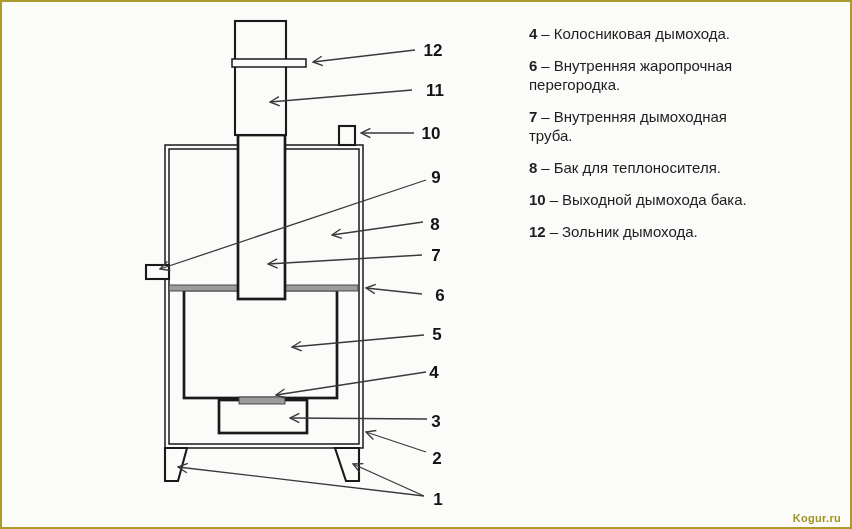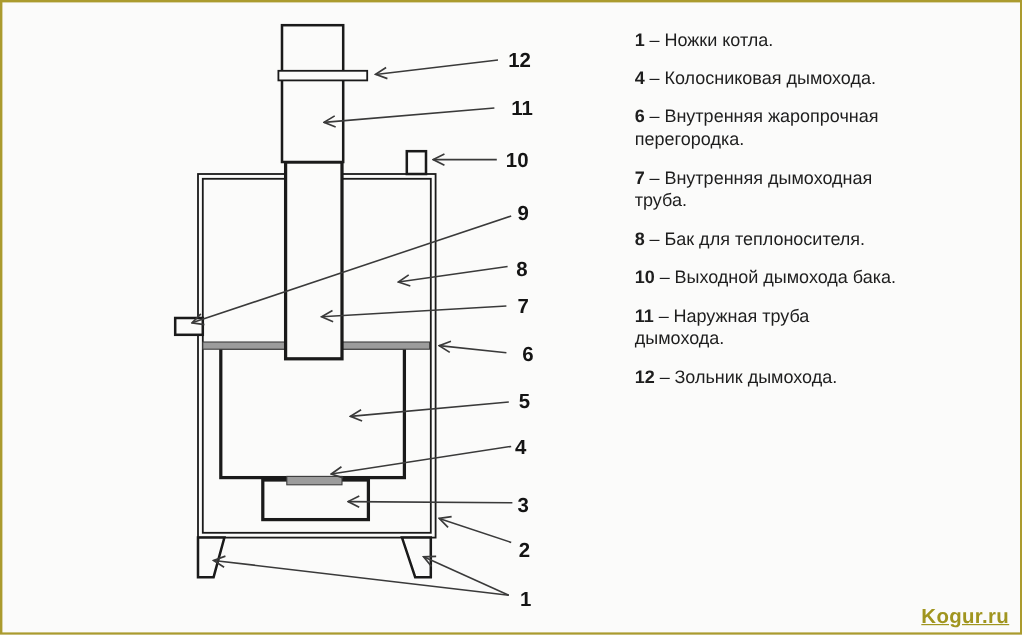--- a/index.html
+++ b/index.html
@@ -22,23 +22,22 @@
   .callout{font-family:"Liberation Sans",sans-serif;font-weight:bold;font-size:17px;fill:#141414;}
   .legend{
     position:absolute;left:527px;top:22px;width:224px;
     color:#1e1e1e;font-size:15px;line-height:19px;
   }
   .legend-item{margin-bottom:13px;}
   .legend-item .num{font-weight:bold;}
   .legend-item .sep{margin:0 4px;}
   .watermark{
     position:absolute;right:9px;bottom:3px;
-    font-size:17px;font-weight:bold;color:#a0951f;
+    font-size:11px;font-weight:bold;color:#a0951f;
     letter-spacing:0.3px;
-    text-decoration:underline;
   }
 </style>
 </head>
 <body>
 
 <div class="page">
 
   <svg class="diagram-svg" width="852" height="529" viewBox="0 0 852 529">
     <defs>
       <marker id="arrowhead" viewBox="0 0 10 10" refX="9" refY="5" markerWidth="9" markerHeight="9" orient="auto">
@@ -96,24 +95,22 @@
       <text class="callout" x="438" y="299">6</text>
       <text class="callout" x="435" y="338">5</text>
       <text class="callout" x="432" y="376">4</text>
       <text class="callout" x="434" y="425">3</text>
       <text class="callout" x="435" y="462">2</text>
       <text class="callout" x="436" y="503">1</text>
     </g>
   </svg>
 
   <div class="legend">
-    <div class="legend-item"><span class="num">1</span><span class="sep">–</span><span class="txt">Ножки котла.</span></div>
     <div class="legend-item"><span class="num">4</span><span class="sep">–</span><span class="txt">Колосниковая дымохода.</span></div>
     <div class="legend-item"><span class="num">6</span><span class="sep">–</span><span class="txt">Внутренняя жаропрочная перегородка.</span></div>
     <div class="legend-item"><span class="num">7</span><span class="sep">–</span><span class="txt">Внутренняя дымоходная труба.</span></div>
     <div class="legend-item"><span class="num">8</span><span class="sep">–</span><span class="txt">Бак для теплоносителя.</span></div>
     <div class="legend-item"><span class="num">10</span><span class="sep">–</span><span class="txt">Выходной дымохода бака.</span></div>
-    <div class="legend-item"><span class="num">11</span><span class="sep">–</span><span class="txt">Наружная труба дымохода.</span></div>
     <div class="legend-item"><span class="num">12</span><span class="sep">–</span><span class="txt">Зольник дымохода.</span></div>
   </div>
 
   <div class="watermark">Kogur.ru</div>
 </div>
 
 </body></html>

